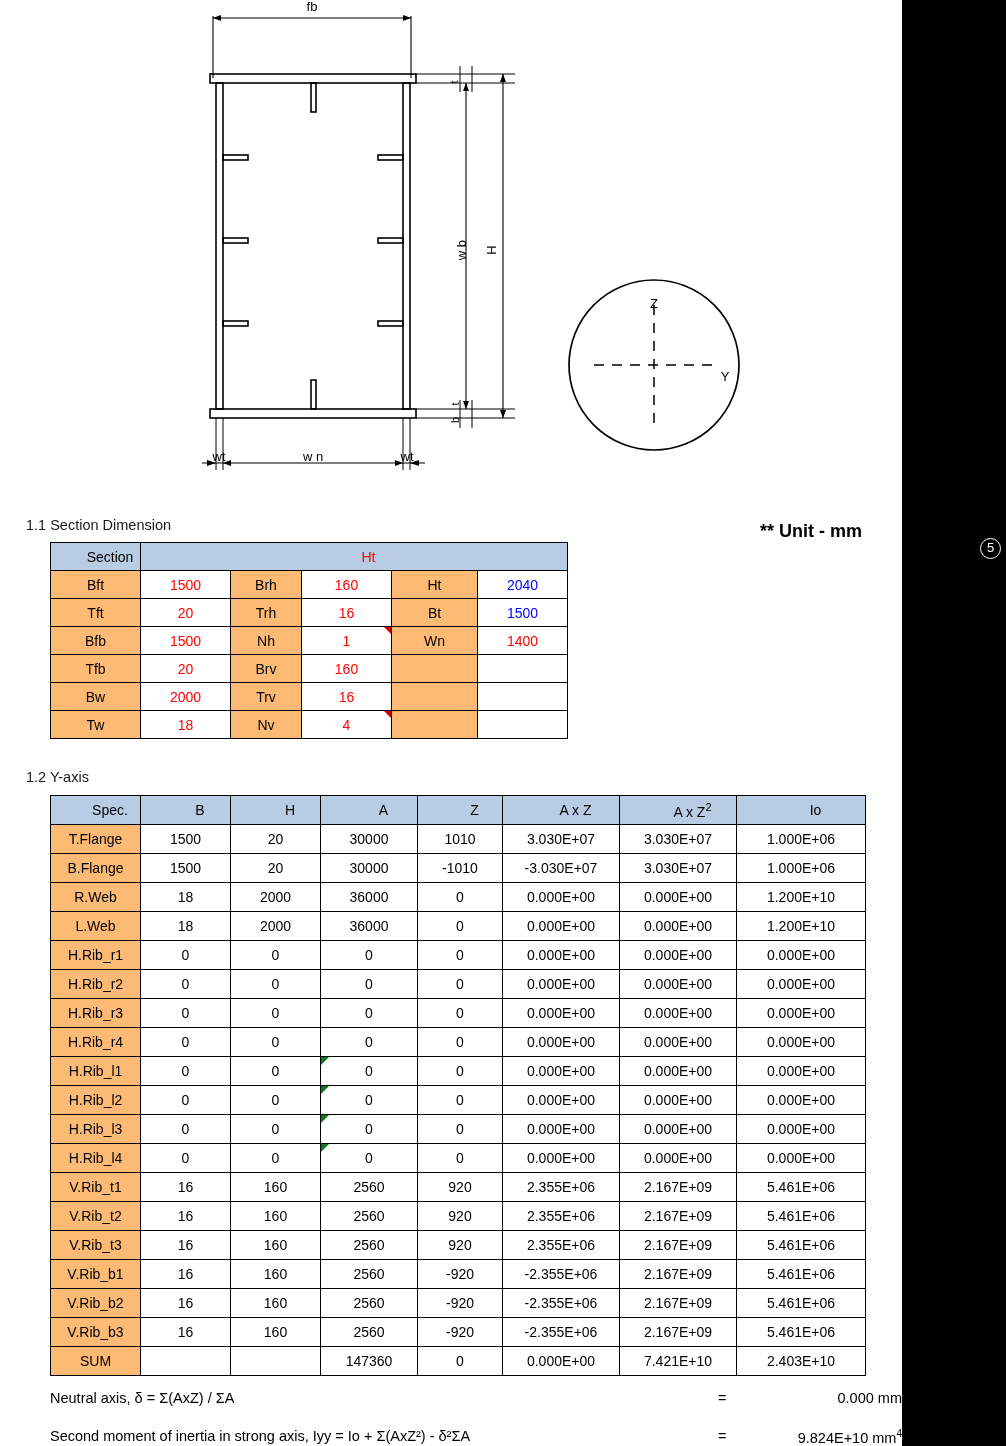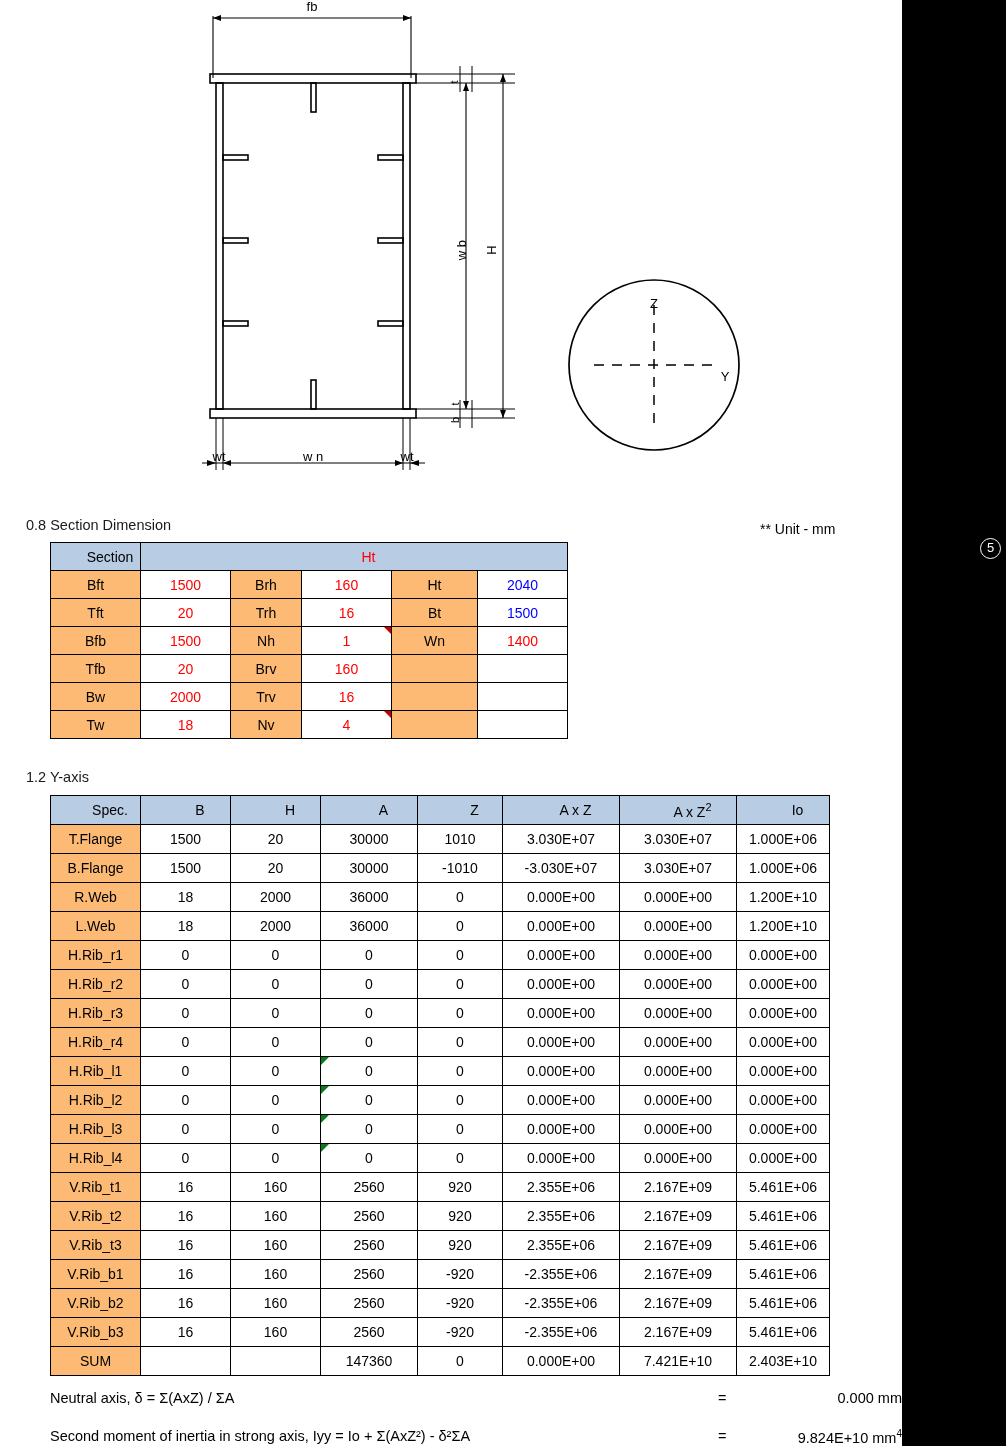--- a/index.html
+++ b/index.html
@@ -29,21 +29,21 @@
   
   #drawing{ position:absolute; left:0; top:0; width:750px; height:495px; }
   #drawing svg{ display:block; }
 
   
   .heading{
     position:absolute; font-size:14.5px; color:#1a1a1a; white-space:nowrap;
   }
   #h-sec-dim{ left:26px; top:517px; }
   #h-yaxis{ left:26px; top:769px; }
-  #unit-note{ position:absolute; left:760px; top:521px; font-size:14px; white-space:nowrap; }
+  #unit-note{ position:absolute; left:760px; top:521px; font-size:18px; white-space:nowrap;font-weight:bold; }
 
   
   table{ border-collapse:collapse; position:absolute; }
   table td{
     border:1.3px solid #000000;
     text-align:center;
     vertical-align:middle;
     font-size:14px;
     background:#ffffff;
     padding:0;
@@ -78,21 +78,21 @@
   
   #tbl-yaxis{ left:50px; top:795px; }
   #tbl-yaxis td{ height:29px; }
   #tbl-yaxis td.c0{ width:90px; }
   #tbl-yaxis td.c1{ width:90px; }
   #tbl-yaxis td.c2{ width:90px; }
   #tbl-yaxis td.c3{ width:97px; }
   #tbl-yaxis td.c4{ width:85px; }
   #tbl-yaxis td.c5{ width:117px; }
   #tbl-yaxis td.c6{ width:117px; }
-  #tbl-yaxis td.c7{ width:93px; }
+  #tbl-yaxis td.c7{ width:129px; }
 
   
   .result-line{ position:absolute; font-size:14.5px; white-space:nowrap; }
   .result-eq{ position:absolute; font-size:14.5px; }
   .result-val{ position:absolute; font-size:14.5px; text-align:right; width:160px; }
   #r1-txt{ left:50px; top:1390px;text-align:center; }
   #r1-eq { left:718px; top:1390px; }
   #r1-val{ left:742px; top:1390px; }
   #r2-txt{ left:50px; top:1428px; }
   #r2-eq { left:718px; top:1428px; }
@@ -179,21 +179,21 @@
       <text x="459" y="420" text-anchor="middle" transform="rotate(-90 459 420)" font-size="11">b</text>
       <text x="654" y="308" text-anchor="middle">Z</text>
       <text x="725" y="381" text-anchor="middle">Y</text>
     </g>
   </svg>
 </div>
 
 <div id="black-panel"></div>
 <div id="sheet-marker">5</div>
 
-<div class="heading" id="h-sec-dim">0.8 Section Dimension</div>
+<div class="heading" id="h-sec-dim">1.1 Section Dimension</div>
 <div id="unit-note">** Unit - mm</div>
 <div class="heading" id="h-yaxis">1.2 Y-axis</div>
 
 <table id="tbl-section">
   <tbody>
     <tr>
       <td class="hdr c0">Section</td>
       <td class="hdr red" colspan="5">Ht</td>
     </tr>
 

